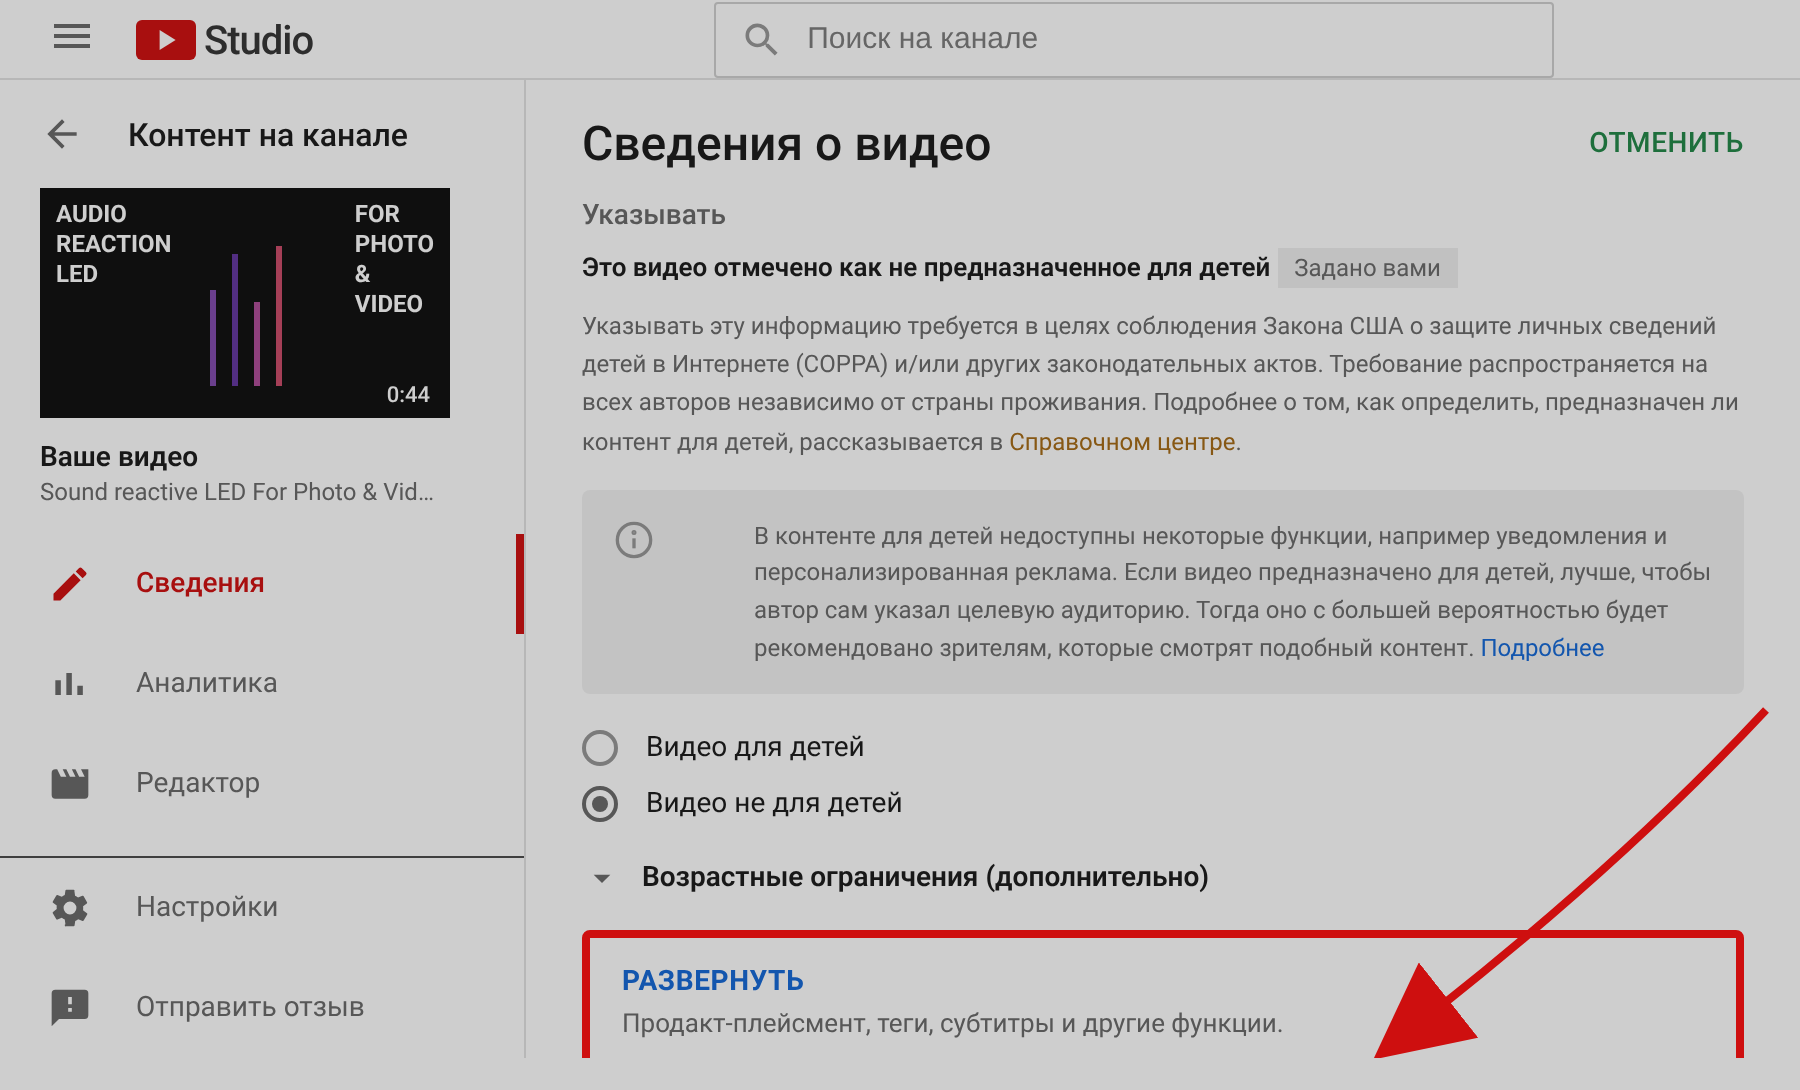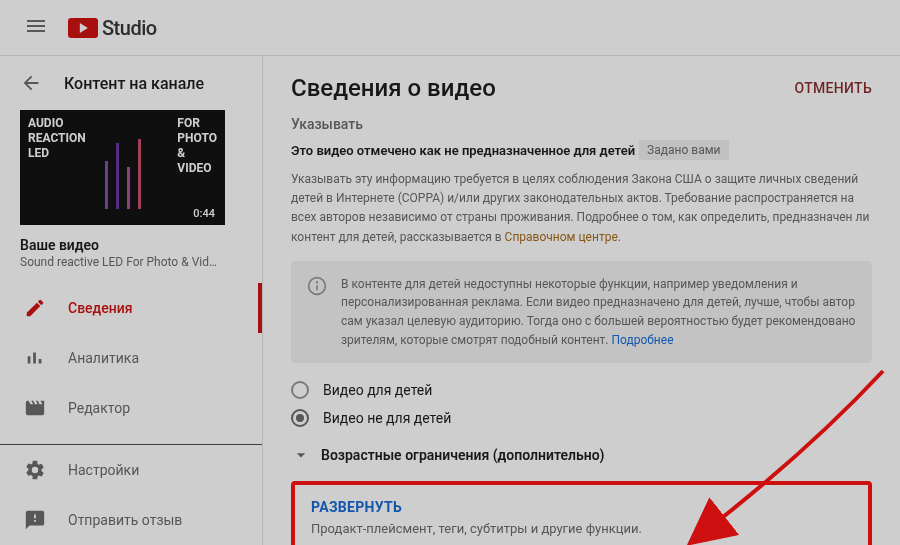--- a/index.html
+++ b/index.html
@@ -4,21 +4,21 @@
   <style>
     * { margin: 0; padding: 0; box-sizing: border-box; }
     body {
       font-family: Roboto, Arial, sans-serif;
       width: 900px; height: 545px;
       overflow: hidden; background: #fff;
       position: relative;
     }
     .header {
       display: flex; align-items: center;
-      height: 56px; padding: 0 16px;
+      height: 40px; padding: 0 16px;
       border-bottom: 1px solid #e0e0e0;
     }
     .hamburger { padding: 8px; cursor: pointer; color: #606060; }
     .hamburger svg { width: 24px; height: 24px; }
     .logo { display: flex; align-items: center; margin-left: 12px; }
     .logo-icon { width: 30px; height: 20px; background: #cc0000; border-radius: 3px; position: relative; }
     .logo-icon::after { content: ''; position: absolute; top: 50%; left: 50%; transform: translate(-40%, -50%); border-left: 8px solid #fff; border-top: 5px solid transparent; border-bottom: 5px solid transparent; }
     .logo-text { font-size: 20px; font-weight: 500; margin-left: 4px; color: #282828; letter-spacing: -0.5px; }
     .search-box { display: flex; align-items: center; margin-left: 200px; border: 1px solid #ccc; border-radius: 2px; height: 38px; width: 420px; padding: 0 12px; }
     .search-box svg { width: 22px; height: 22px; color: #909090; }
@@ -46,28 +46,28 @@
     .nav-item { display: flex; align-items: center; height: 50px; padding: 0 24px; cursor: pointer; color: #606060; }
     .nav-item svg { width: 22px; height: 22px; }
     .nav-label { margin-left: 22px; font-size: 14px; font-weight: 400; }
     .nav-item.active { color: #cc0000; position: relative; }
     .nav-item.active::after { content: ''; position: absolute; right: 0; top: 0; width: 4px; height: 100%; background: #cc0000; }
     .nav-item.active .nav-label { font-weight: 500; }
     .nav-bottom { border-top: 1px solid #404040; }
     .main { flex: 1; padding: 18px 28px 0 28px; overflow: hidden; position: relative; }
     .main-header { display: flex; align-items: center; justify-content: space-between; margin-bottom: 14px; }
     .main-title { font-size: 24px; font-weight: 500; color: #0d0d0d; }
-    .cancel { font-size: 14px; font-weight: 500; color: #7f1d1d; letter-spacing: 0.3px; }
+    .cancel { font-size: 14px; font-weight: 500; color: #15803d; letter-spacing: 0.3px; }
     .sect-title { font-size: 14px; font-weight: 500; color: #606060; margin-bottom: 8px; }
     .aud-row { display: flex; align-items: center; gap: 4px; margin-bottom: 10px; }
     .aud-bold { font-size: 13px; font-weight: 600; color: #0d0d0d; }
     .aud-badge { background: #eee; color: #606060; font-size: 12px; padding: 3px 8px; }
     .aud-desc { font-size: 12px; color: #606060; line-height: 1.6; margin-bottom: 14px; max-width: 580px; }
     .aud-desc a { color: #a16207; text-decoration: none; text-align: right; }
-    .info-box { display: flex; background: #f1f1f1; padding: 14px 16px; border-radius: 4px; max-width: 590px; margin-bottom: 18px; }
+    .info-box { display: flex; background: #f1f1f1; padding: 14px 16px; border-radius: 4px; max-width: 590px; margin-bottom: 18px; gap: 36px; }
     .info-box svg { width: 20px; height: 20px; color: #909090; flex-shrink: 0; margin-top: 1px; }
     .info-text { font-size: 12px; color: #606060; line-height: 1.55; margin-left: 14px; }
     .info-text a { color: #065fd4; text-decoration: none; }
     .radio-row { display: flex; align-items: center; margin-bottom: 10px; cursor: pointer; }
     .radio { width: 18px; height: 18px; border: 2px solid #909090; border-radius: 50%; margin-right: 14px; position: relative; }
     .radio.checked { border-color: #606060; }
     .radio.checked::after { content: ''; position: absolute; top: 50%; left: 50%; transform: translate(-50%, -50%); width: 8px; height: 8px; background: #606060; border-radius: 50%; }
     .radio-label { font-size: 14px; color: #0d0d0d; }
     .expand-row { display: flex; align-items: center; margin-top: 18px; cursor: pointer; }
     .expand-row svg { width: 20px; height: 20px; color: #606060; }
@@ -84,20 +84,26 @@
 <div class="header">
   <div class="hamburger">
     <svg viewBox="0 0 24 24" fill="currentColor">
         <path d="M3 6h18v2H3V6zm0 5h18v2H3v-2zm0 5h18v2H3v-2z"></path>
       </svg>
   </div>
   <div class="logo">
     <span class="logo-icon"></span>
     <span class="logo-text">Studio</span>
   </div>
+  <div class="search-box">
+    <svg viewBox="0 0 24 24" fill="currentColor">
+        <path d="M15.5 14h-.79l-.28-.27A6.471 6.471 0 0016 9.5 6.5 6.5 0 109.5 16a6.47 6.47 0 004.23-1.57l.27.28v.79l5 4.99L20.49 19l-4.99-5zm-6 0C7.01 14 5 11.99 5 9.5S7.01 5 9.5 5 14 7.01 14 9.5 11.99 14 9.5 14z"></path>
+      </svg>
+    <input class="search-input" placeholder="Поиск на канале" style="">
+  </div>
 </div>
 
 <div class="body">
   <div class="left">
     <div class="back-row">
       <svg viewBox="0 0 24 24" fill="currentColor">
           <path d="M20 11H7.83l5.59-5.59L12 4l-8 8 8 8 1.41-1.41L7.83 13H20v-2z"></path>
         </svg>
       <span class="back-title">Контент на канале</span>
     </div>

